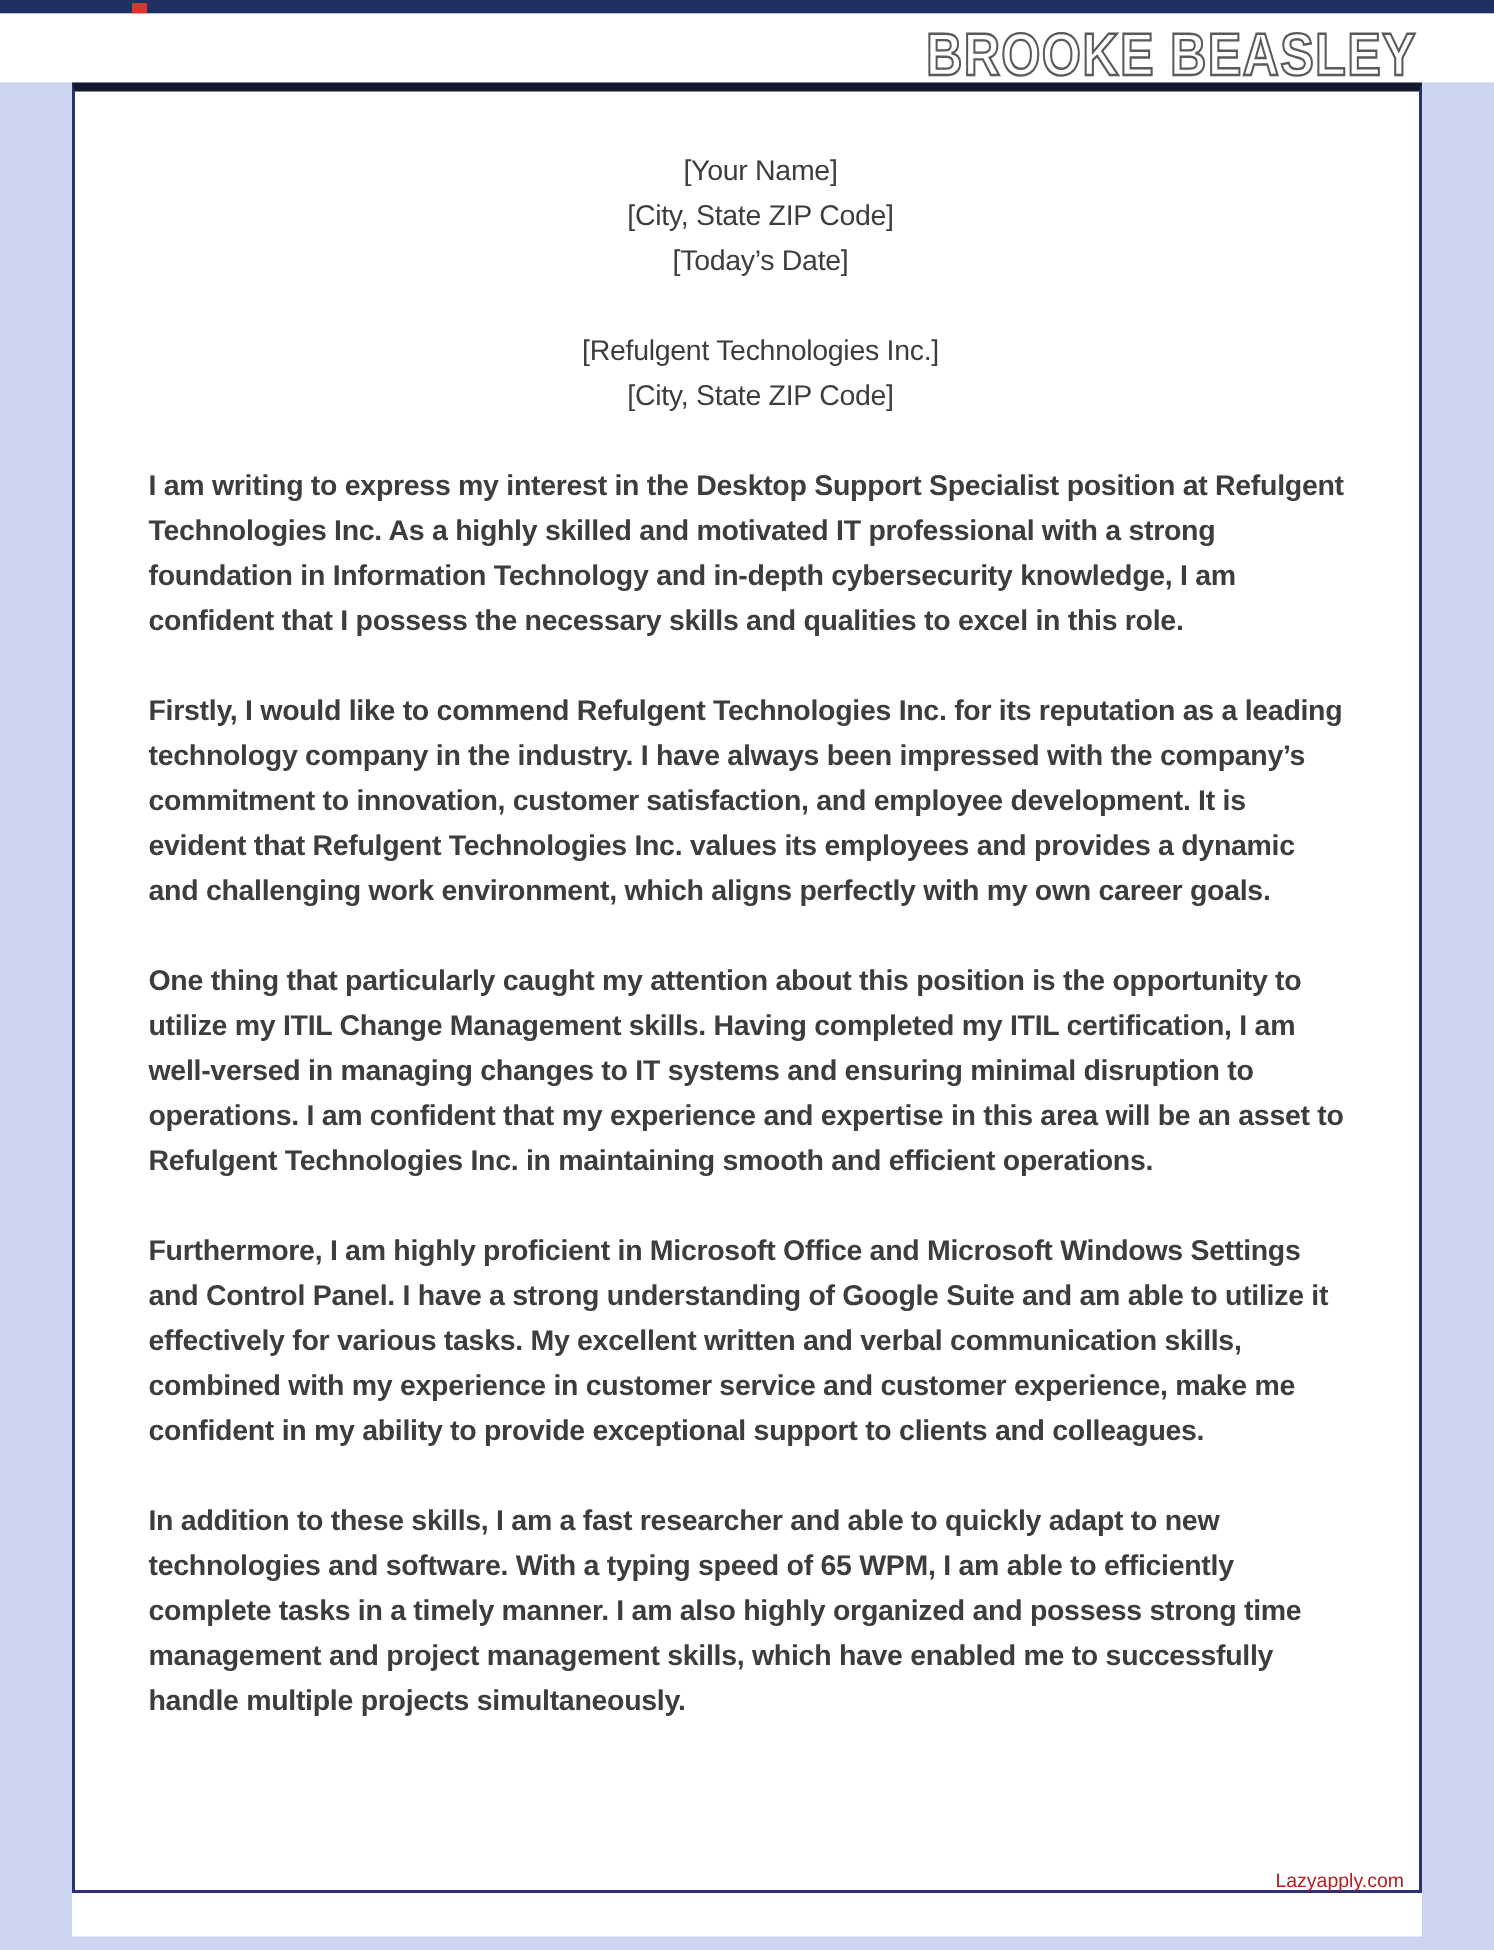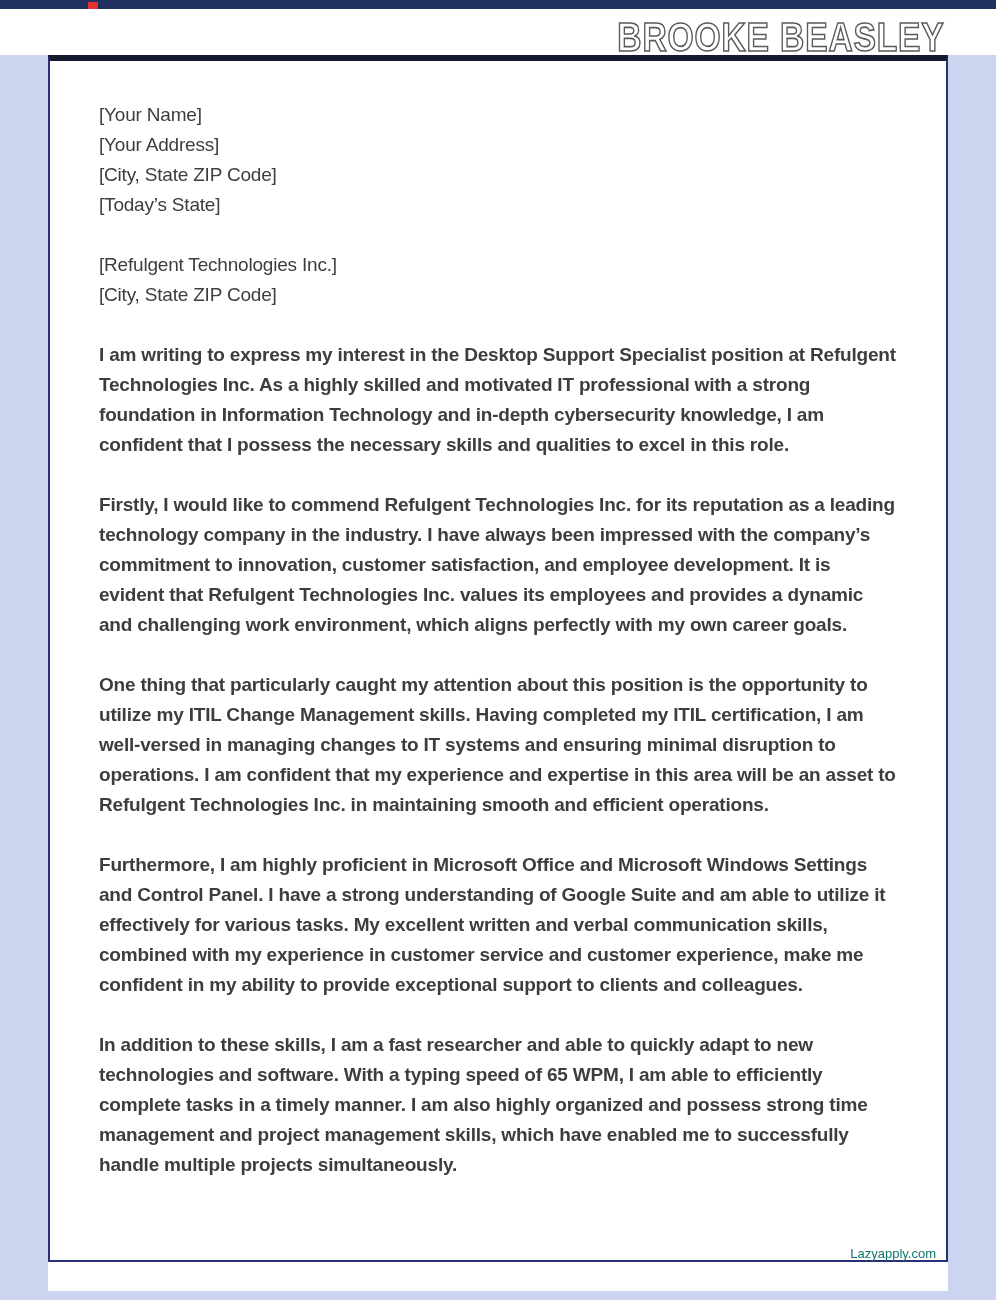--- a/index.html
+++ b/index.html
@@ -60,49 +60,48 @@
 
   
   .letter {
     position: absolute; left: 99px; top: 100px;
     width: 800px;
     font-size: 19px;
     line-height: 30px;
     letter-spacing: -0.2px;
     color: #3d3d3d;
   }
-  .letter .block { margin: 0 0 30px 0; }
+  .letter .block { margin: 0 0 30px 16px; text-align: center; }
   .letter p { margin: 0 0 30px 0; font-weight: bold; }
   .letter .line { line-height: 30px; }
 
   .watermark {
     position: absolute; right: 60px; top: 1246px;
     font-size: 13px;
-    color: #0f766e;
+    color: #b91c1c;
   }
 </style>
 </head>
 <body>
 
 <div class="top-strip"></div>
 <div class="red-dot"></div>
 
 <div class="header-band">
   <div class="name-title">BROOKE BEASLEY</div>
 </div>
 
 <div class="page-bg"></div>
 <div class="page-frame"></div>
 
 <div class="letter">
   <div class="block">
     <div class="line">[Your Name]</div>
-    <div class="line">[Your Address]</div>
     <div class="line">[City, State ZIP Code]</div>
-    <div class="line">[Today’s State]</div>
+    <div class="line">[Today’s Date]</div>
   </div>
 
   <div class="block">
     <div class="line">[Refulgent Technologies Inc.]</div>
     <div class="line">[City, State ZIP Code]</div>
   </div>
 
 
   <p>I am writing to express my interest in the Desktop Support Specialist position at Refulgent Technologies Inc. As a highly skilled and motivated IT professional with a strong foundation in Information Technology and in-depth cybersecurity knowledge, I am confident that I possess the necessary skills and qualities to excel in this role.</p>
   <p>Firstly, I would like to commend Refulgent Technologies Inc. for its reputation as a leading technology company in the industry. I have always been impressed with the company’s commitment to innovation, customer satisfaction, and employee development. It is evident that Refulgent Technologies Inc. values its employees and provides a dynamic and challenging work environment, which aligns perfectly with my own career goals.</p>

